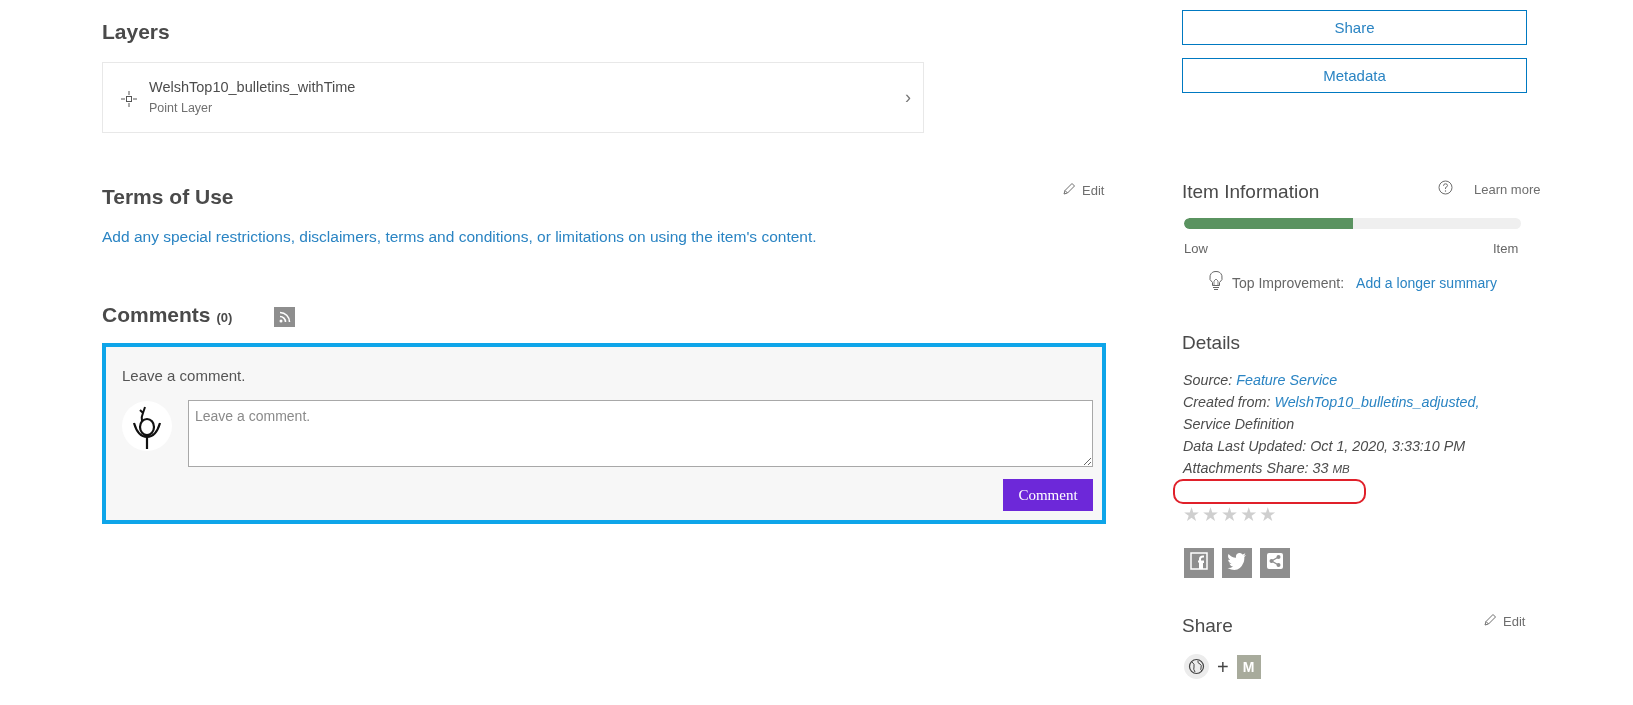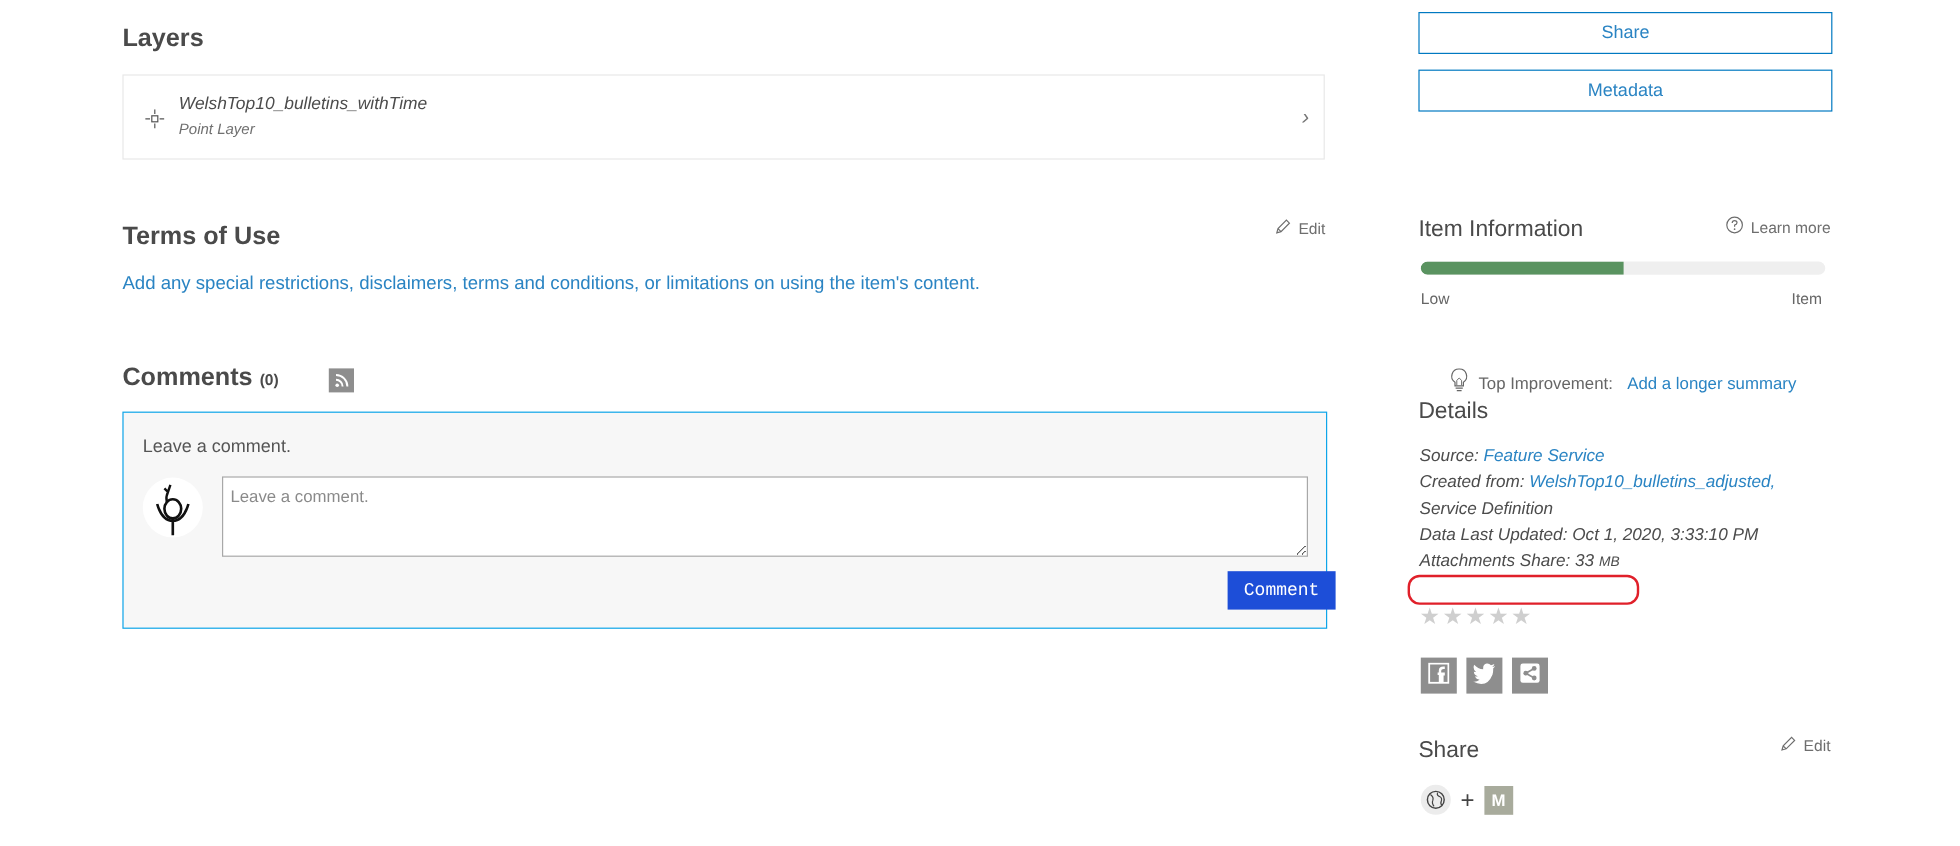--- a/index.html
+++ b/index.html
@@ -9,70 +9,70 @@
     position: relative;
   }
   a, .link { color: #2a84c3; text-decoration: none; cursor: pointer; }
   .abs { position: absolute; }
   .h-section { font-size: 21px; font-weight: 700; color: #4a4a4a; }
   .h-side { font-size: 19px; font-weight: 300; color: #4a4a4a; }
 
   
   #layers-title { left: 102px; top: 20px; }
   #layer-card {
-    left: 102px; top: 62px; width: 1002px; height: 71px;
-    border: 1px solid #e8e8e8; box-sizing: border-box; cursor: pointer; font-style: italic;
+    left: 102px; top: 62px; width: 822px; height: 71px;
+    border: 1px solid #e8e8e8; box-sizing: border-box; cursor: pointer;
   }
   #layer-icon { position: absolute; left: 18px; top: 28px; width: 16px; height: 16px; }
   #layer-name { position: absolute; left: 46px; top: 16px; font-size: 14.5px; color: #4c4c4c; }
   #layer-type { position: absolute; left: 46px; top: 38px; font-size: 12.5px; color: #707070; }
   #layer-chevron { position: absolute; right: 12px; top: 24px; font-size: 18px; color: #777; }
 
   #terms-title { left: 102px; top: 185px; }
   #terms-edit { left: 1062px; top: 182px; font-size: 13px; color: #6e6e6e; display: flex; align-items: center; gap: 6px; cursor: pointer; }
   #terms-text { left: 102px; top: 228px; font-size: 15.5px; }
 
   #comments-title { left: 102px; top: 303px; }
   #comments-count { font-size: 13px; }
   #rss-icon { left: 274px; top: 307px; width: 21px; height: 20px; background: #8e8e8e; display: flex; align-items: center; justify-content: center; cursor: pointer; }
 
   #comment-box {
     left: 102px; top: 343px; width: 1004px; height: 181px; box-sizing: border-box;
-    background: #f7f7f7; border: 1px solid #0ea5e9;
+    background: #f7f7f7; border: 4px solid #0ea5e9;
   }
   #comment-label { position: absolute; left: 16px; top: 20px; font-size: 15px; color: #555; }
   #avatar { position: absolute; left: 16px; top: 54px; width: 50px; height: 50px; border-radius: 50%; background: #fff; overflow: hidden; }
   #comment-input {
     position: absolute; left: 82px; top: 53px; width: 905px; height: 67px; box-sizing: border-box;
     border: 1px solid #a8a8a8; background: #fff; resize: both;
     font-family: "Liberation Sans", sans-serif; font-size: 14px; color: #555; padding: 7px 6px;
   }
   #comment-input::placeholder { color: #8a8a8a; }
   #comment-button {
     position: absolute; left: 897px; top: 132px; width: 90px; height: 32px;
-    background: #1d4ed8; color: #fff; border: none; font-size: 15px;
-    font-family: Liberation Mono, monospace; cursor: pointer; margin-left: 23px;
+    background: #6d28d9; color: #fff; border: none; font-size: 15px;
+    font-family: Liberation Serif, serif; cursor: pointer;
   }
 
   
   .btn-outline {
     width: 345px; height: 35px; box-sizing: border-box; border: 1.5px solid #0079c1;
     background: #fff; color: #2a84c3; font-size: 15px; display: flex; align-items: center; justify-content: center;
     cursor: pointer; font-family: "Liberation Sans", sans-serif;
   }
   #share-button { left: 1182px; top: 10px; }
   #metadata-button { left: 1182px; top: 58px; }
 
   #iteminfo-title { left: 1182px; top: 181px; }
-  #learn-more { left: 1438px; top: 180px; font-size: 13px; color: #6e6e6e; display: flex; align-items: center; gap: 6px; cursor: pointer; }
+  #learn-more { left: 1438px; top: 180px; font-size: 13px; color: #6e6e6e; display: flex; align-items: center; gap: 21px; cursor: pointer; }
   #score-bar { left: 1184px; top: 218px; width: 337px; height: 11px; border-radius: 6px; background: #efefef; overflow: hidden; }
   #score-fill { height: 100%; background: #5a9360; border-radius: 6px 0 0 6px; }
   #low-label { left: 1184px; top: 241px; font-size: 13px; color: #666; }
   #high-label { left: 1493px; top: 241px; font-size: 13px; color: #666; }
-  #top-improve { left: 1208px; top: 270px; font-size: 14px; color: #666; display: flex; align-items: center; gap: 8px; margin-top: 36px; }
+  #top-improve { left: 1208px; top: 270px; font-size: 14px; color: #666; display: flex; align-items: center; gap: 8px; }
   #top-improve .link { margin-left: 4px; }
 
   #details-title { left: 1182px; top: 332px; }
   #details-list { left: 1183px; top: 369px; font-size: 14.3px; line-height: 22px; color: #4c4c4c; font-style: italic; }
   .small-caps { font-size: 11.5px; }
   #attach-ring { left: 1173px; top: 479px; width: 193px; height: 25px; border: 2.5px solid #e0202a; border-radius: 10px; box-sizing: border-box; }
   #rating { left: 1183px; top: 505px; display: flex; gap: 2px; }
   .star { color: #cfcfcf; font-size: 19px; line-height: 20px; cursor: pointer; }
   #social { left: 1184px; top: 548px; display: flex; gap: 8px; }
   .social-btn { width: 30px; height: 30px; background: #8e8e8e; display: flex; align-items: center; justify-content: center; cursor: pointer; }

